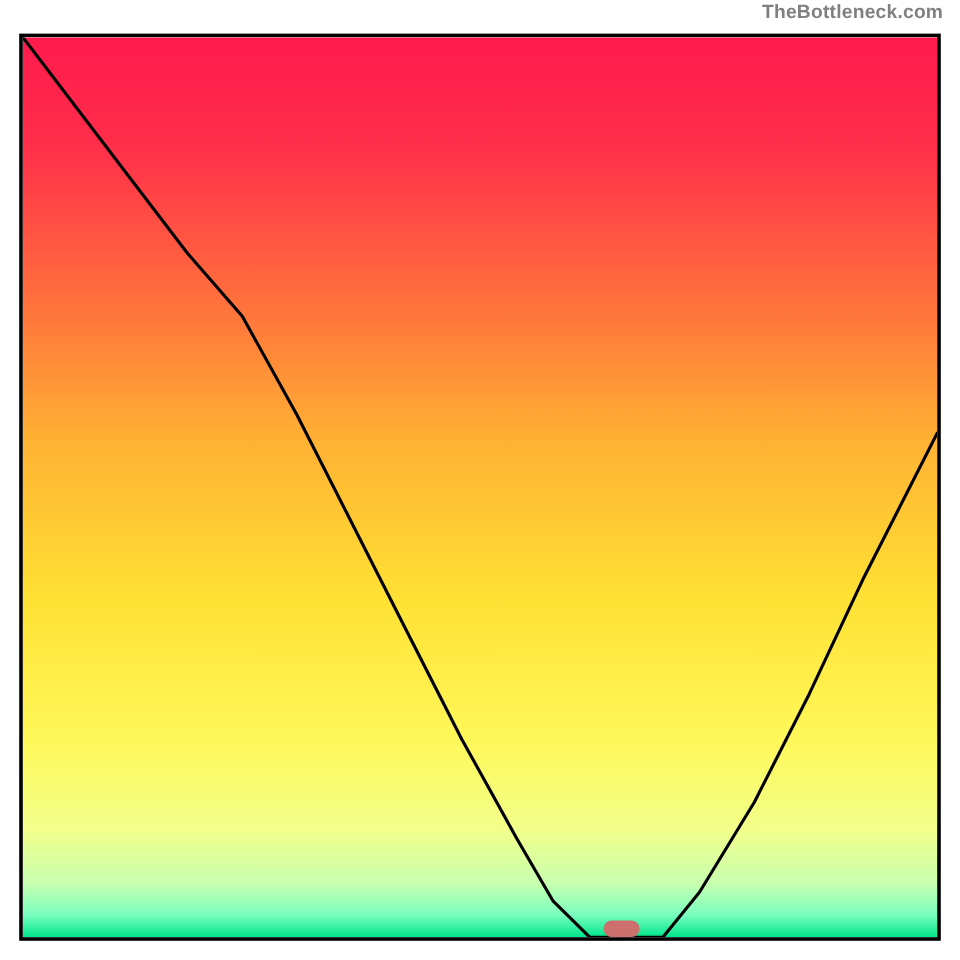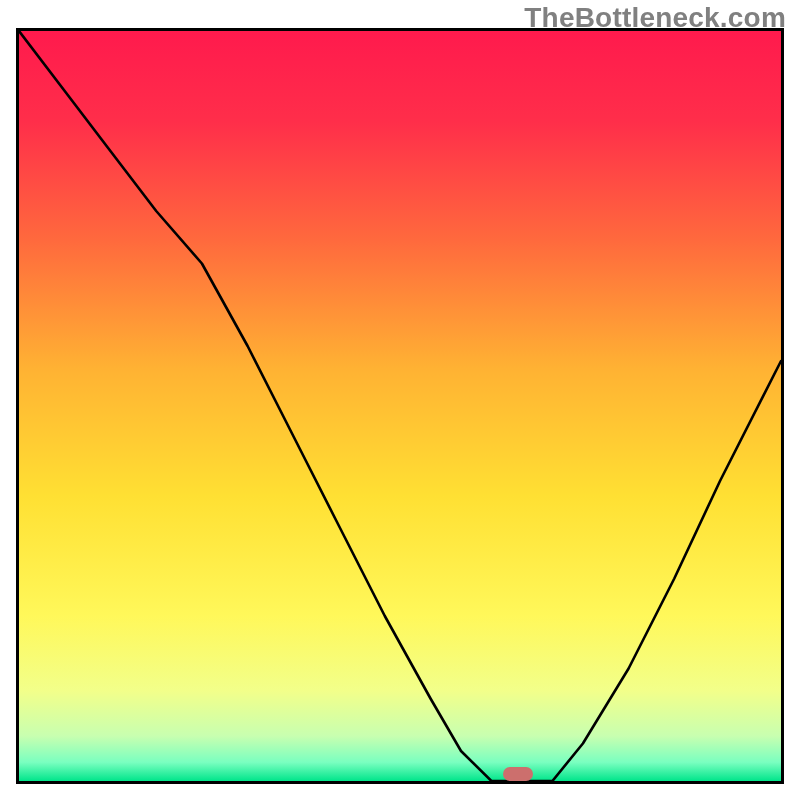--- a/index.html
+++ b/index.html
@@ -12,21 +12,21 @@
   }
   .outer {
     position: relative;
     width: 800px;
     height: 800px;
   }
   .watermark {
     position: absolute;
     top: 2px;
     right: 14px;
-    font-size: 28px;
+    font-size: 16px;
     font-weight: 600;
     color: #808080;
     letter-spacing: 0.2px;
   }
   .frame {
     position: absolute;
     left: 16px;
     top: 28px;
     width: 768px;
     height: 756px;

